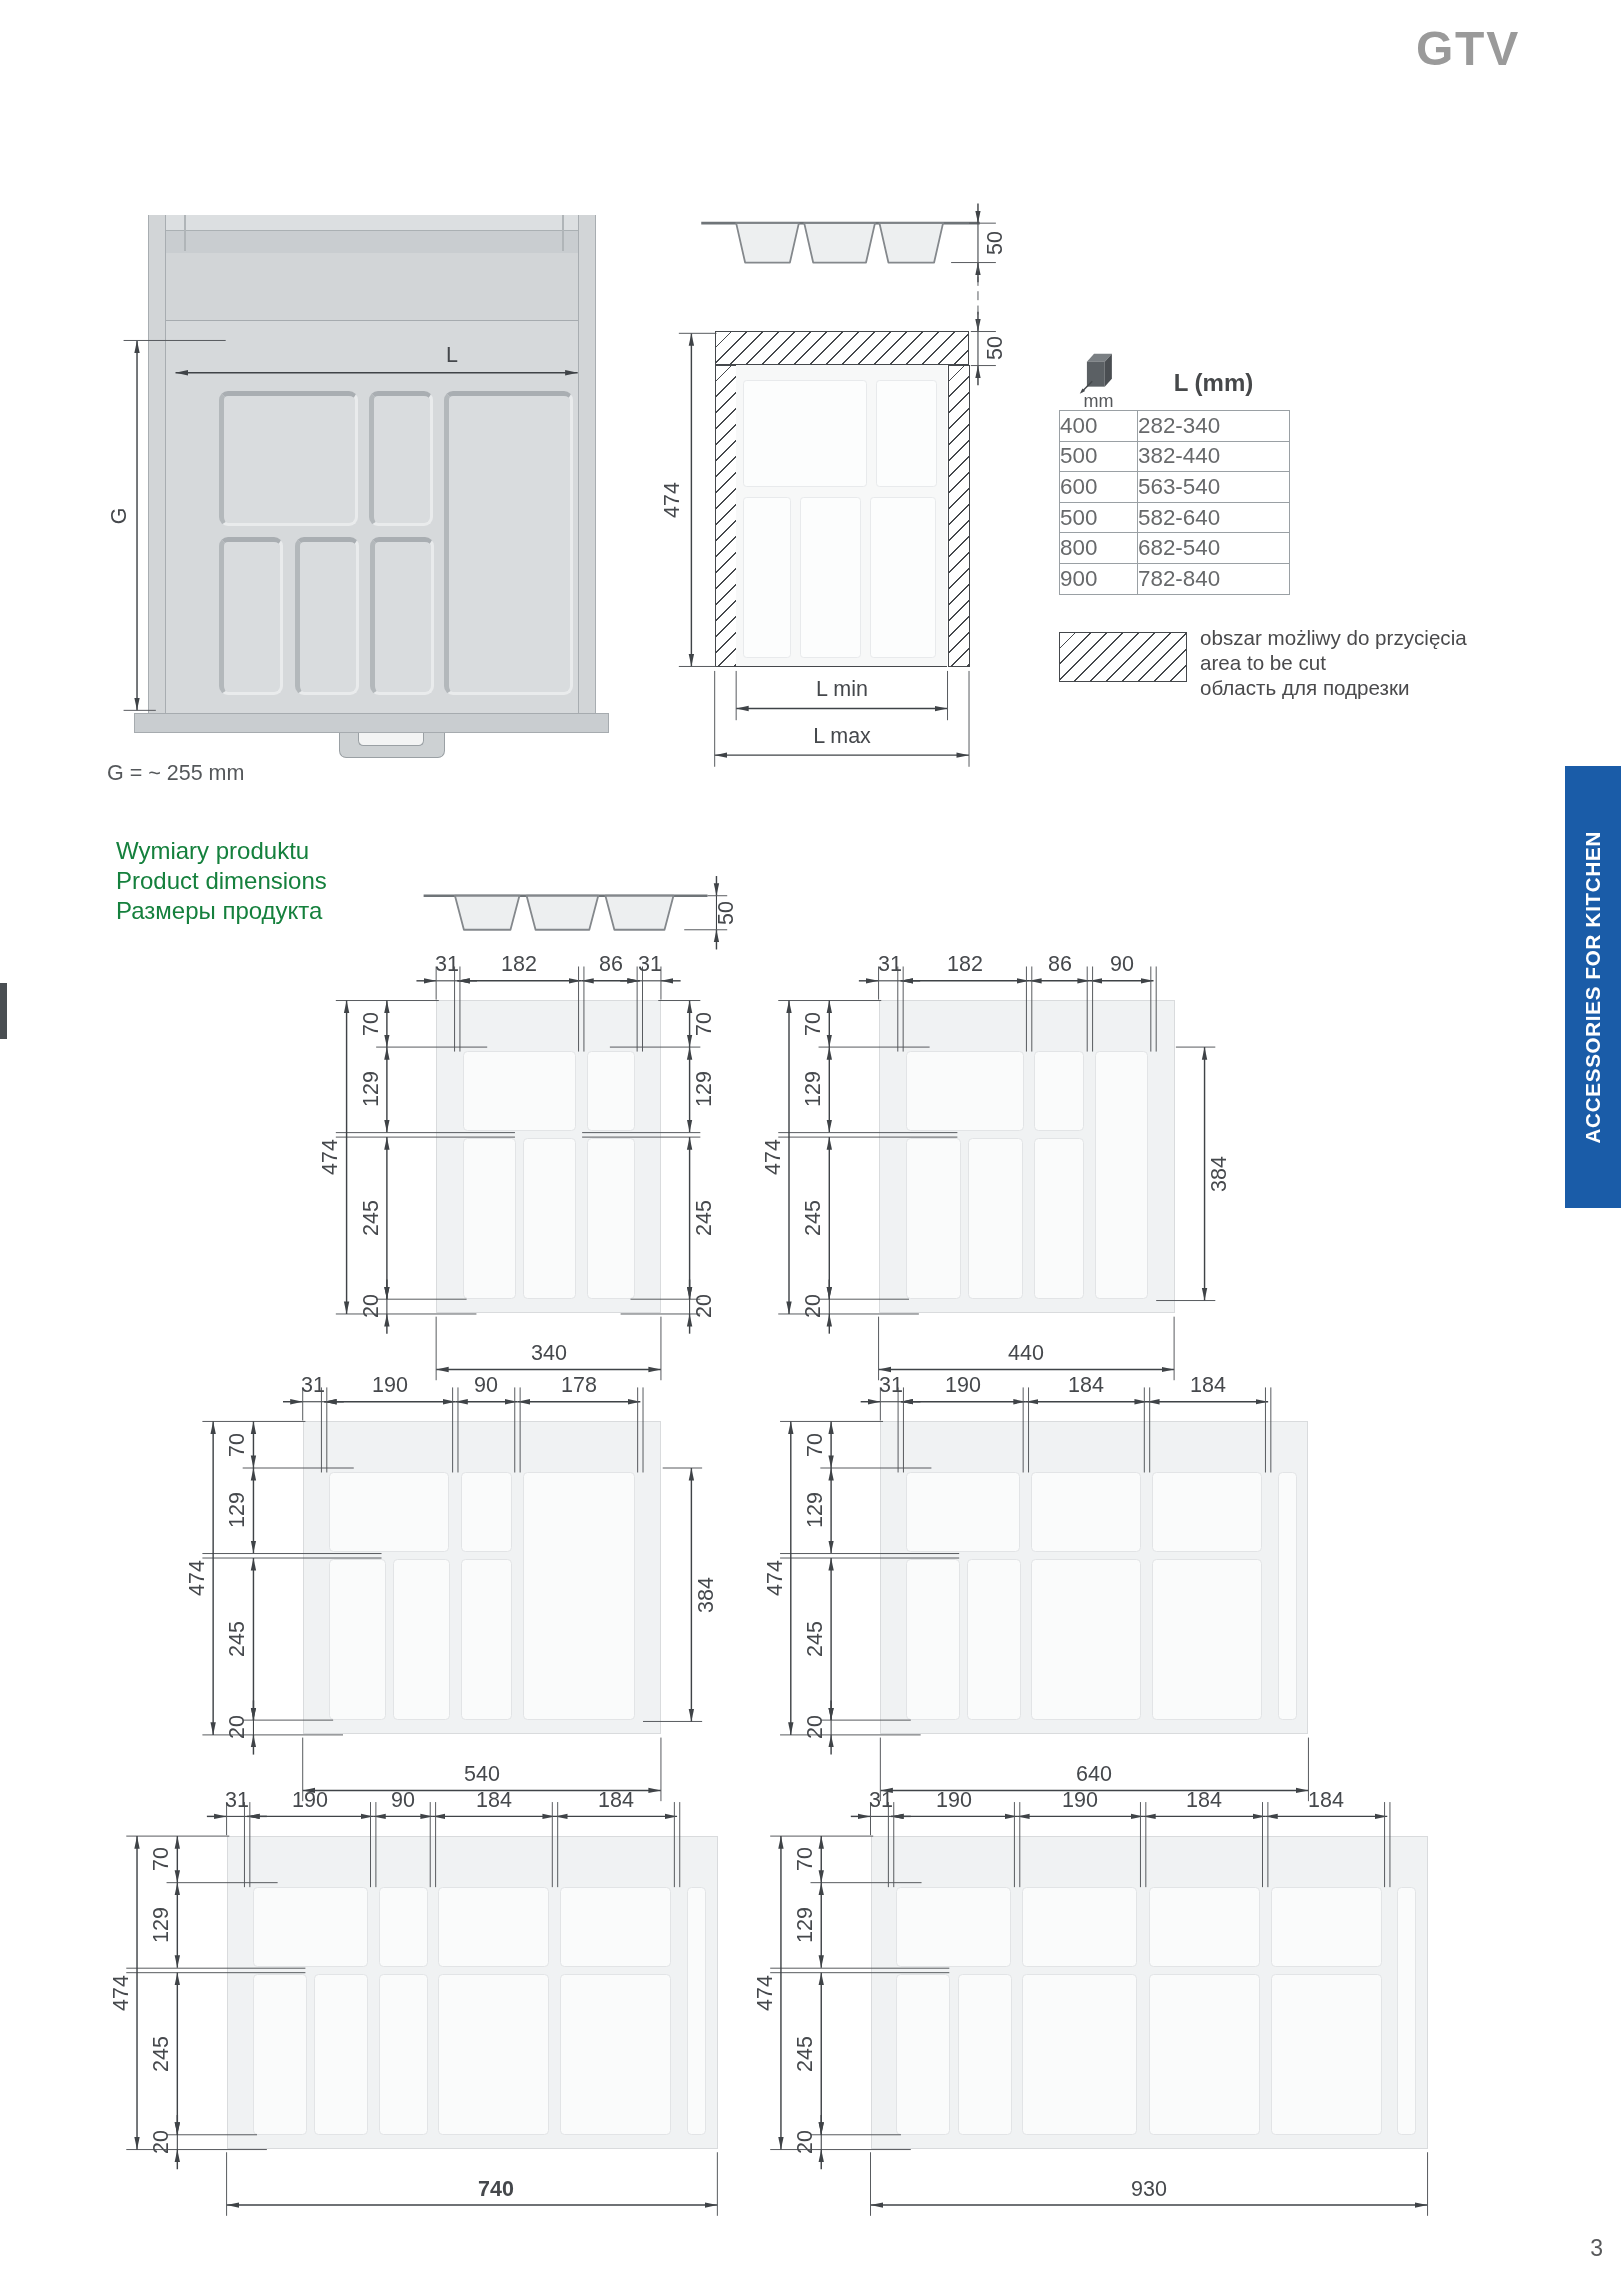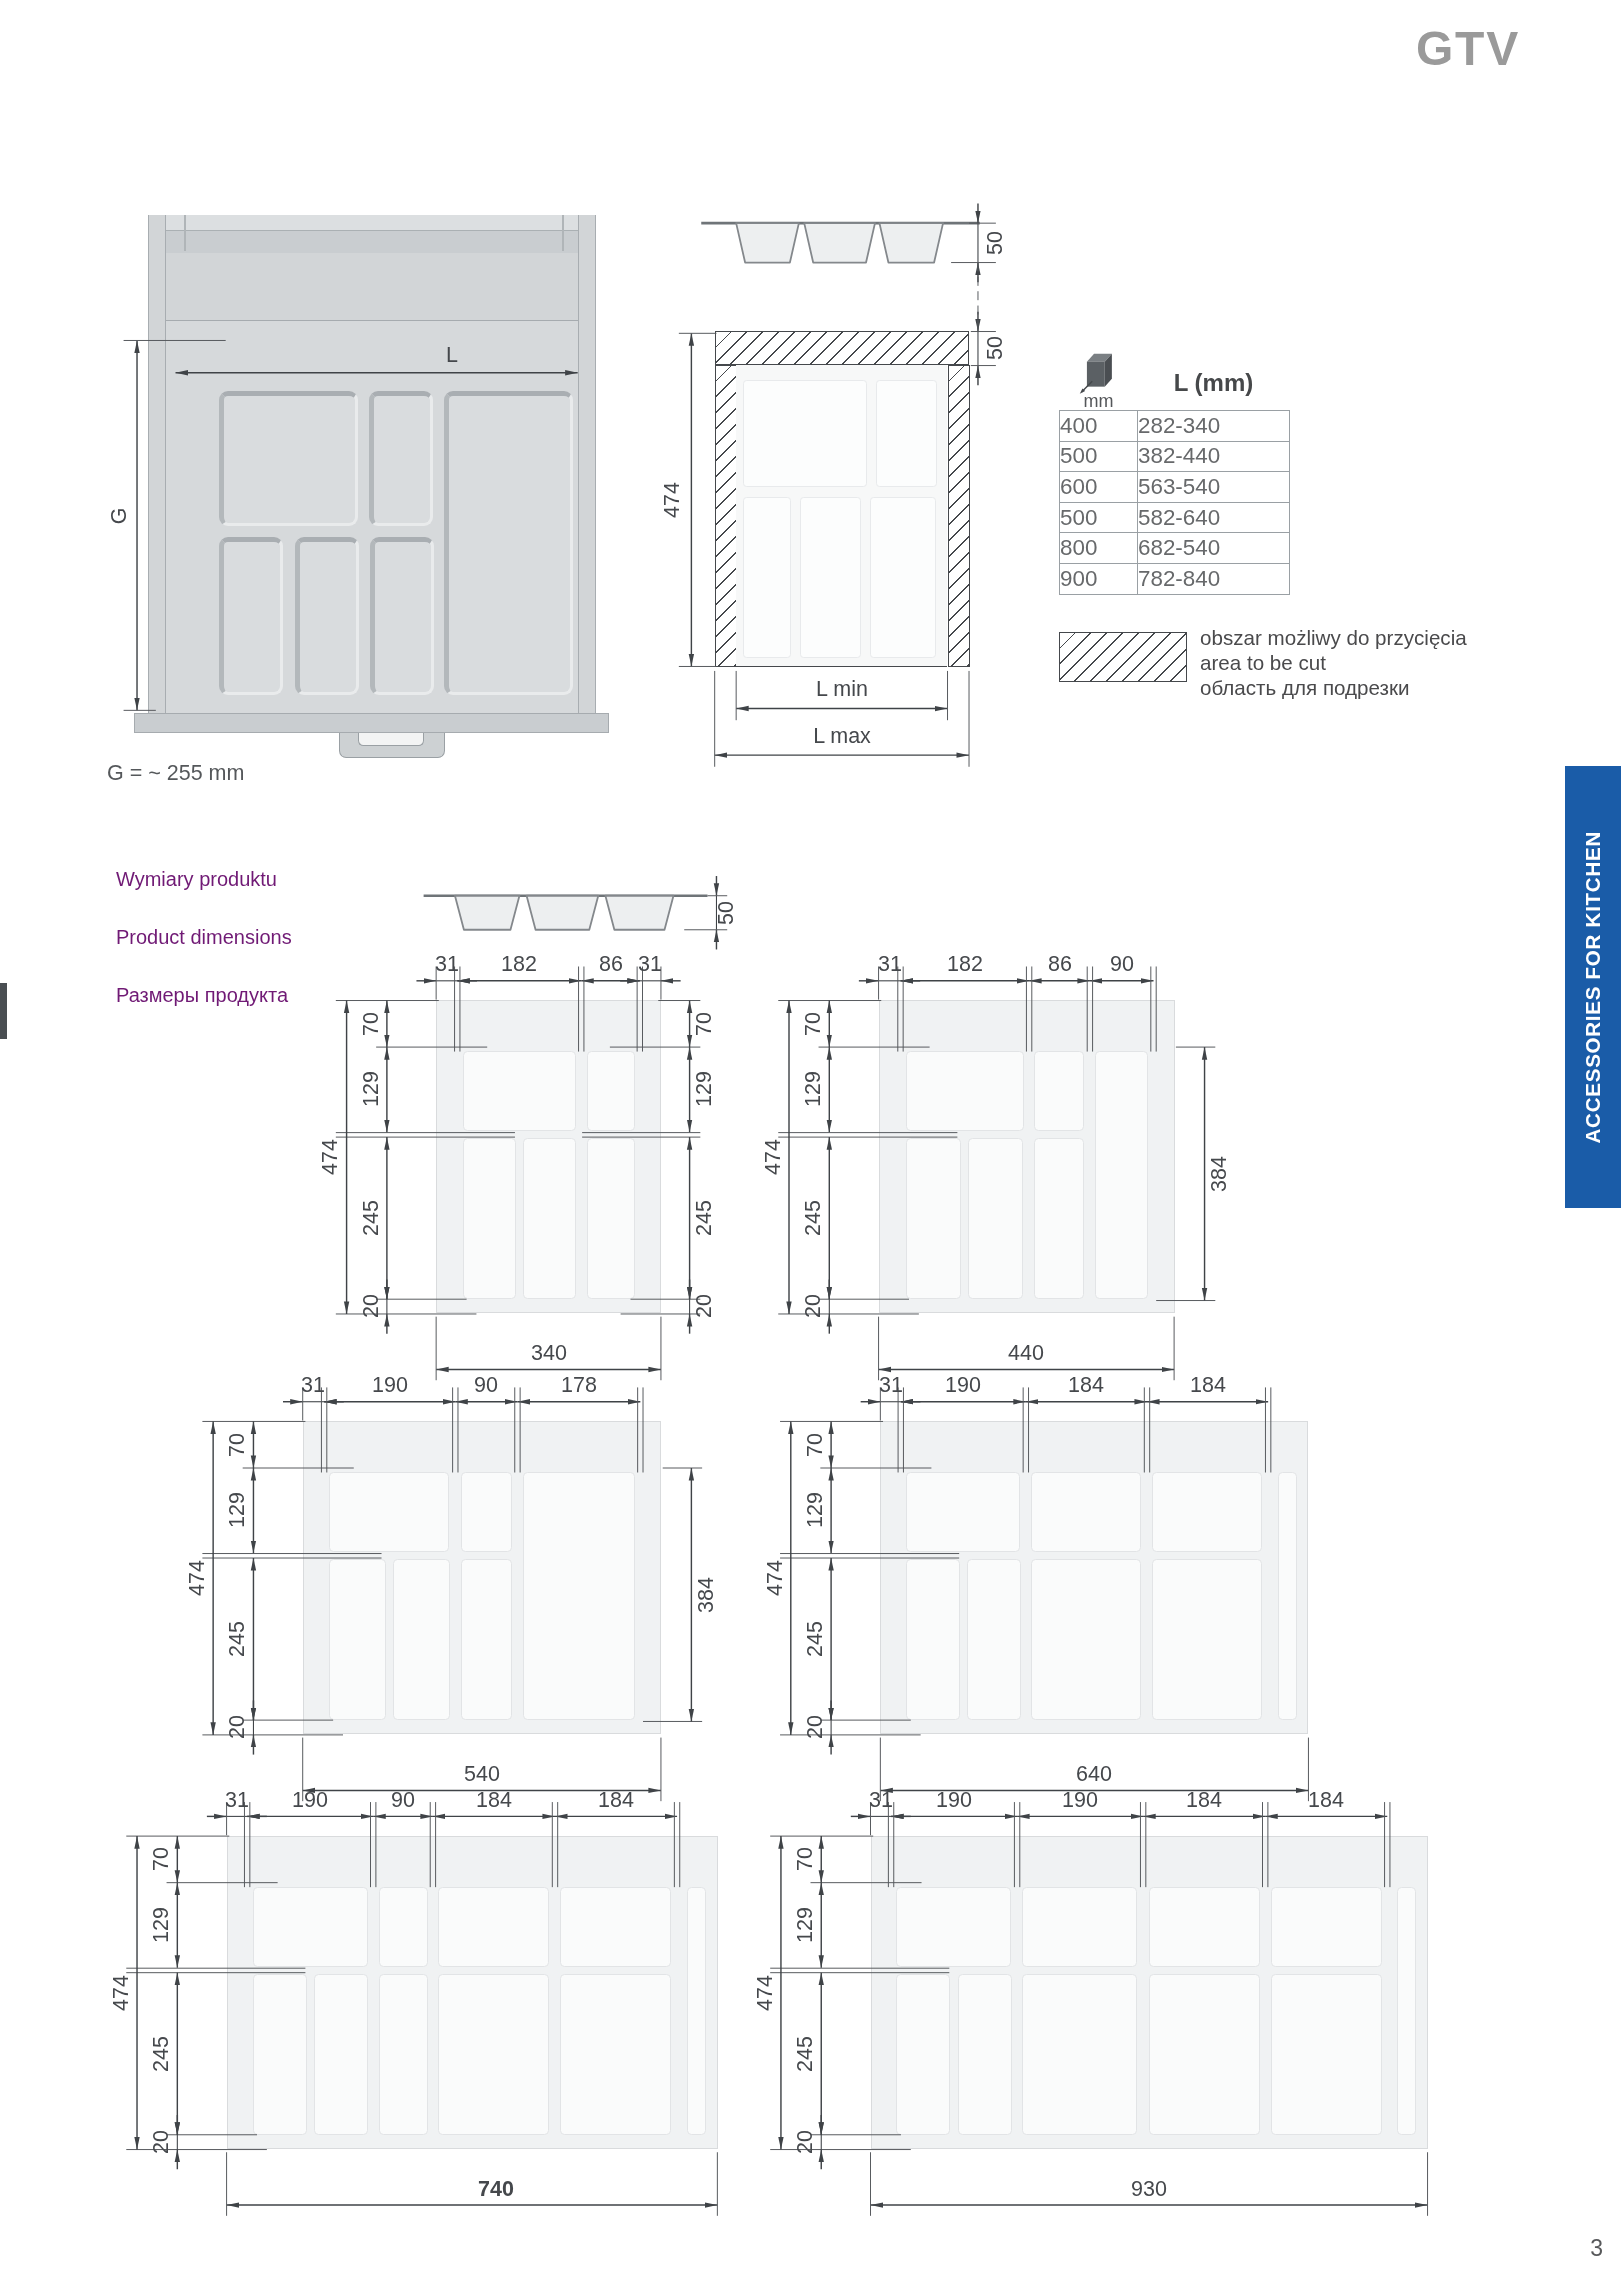--- a/index.html
+++ b/index.html
@@ -30,21 +30,21 @@
   .dim{position:absolute;font-size:21.5px;line-height:1;color:#45484c;white-space:nowrap;
        transform:translate(-50%,-50%);}
   .rot{transform:translate(-50%,-50%) rotate(-90deg);}
   #dims{position:absolute;left:0;top:0;z-index:4;pointer-events:none;}
   
   #cab-table{position:absolute;left:1059px;top:410px;border-collapse:collapse;table-layout:fixed;
              width:230px;border:1.8px solid #7d8286;z-index:2;}
   #cab-table td{border:0.9px solid #9aa0a4;height:29.6px;font-size:22.4px;color:#67696b;padding:0;}
   .tbl-head{font-size:24px;font-weight:bold;color:#46484a;}
   
-  .title-line{font-size:20px;color:#701a75;line-height:30px;margin-top:28px;}
+  .title-line{font-size:24px;color:#15803d;line-height:30px;}
   .note{font-size:21.5px;color:#55585b;}
   .legend-line{font-size:20.6px;color:#4a4a4c;line-height:25px;}
   #tab{display:flex;align-items:center;justify-content:center;z-index:6;}
   #tab span{writing-mode:vertical-rl;transform:rotate(180deg);color:#fff;font-weight:bold;
             font-size:20.6px;letter-spacing:0.7px;}
   #page-num{font-size:23px;color:#58595b;text-align:right;}
 </style>
 </head>
 <body>
 

